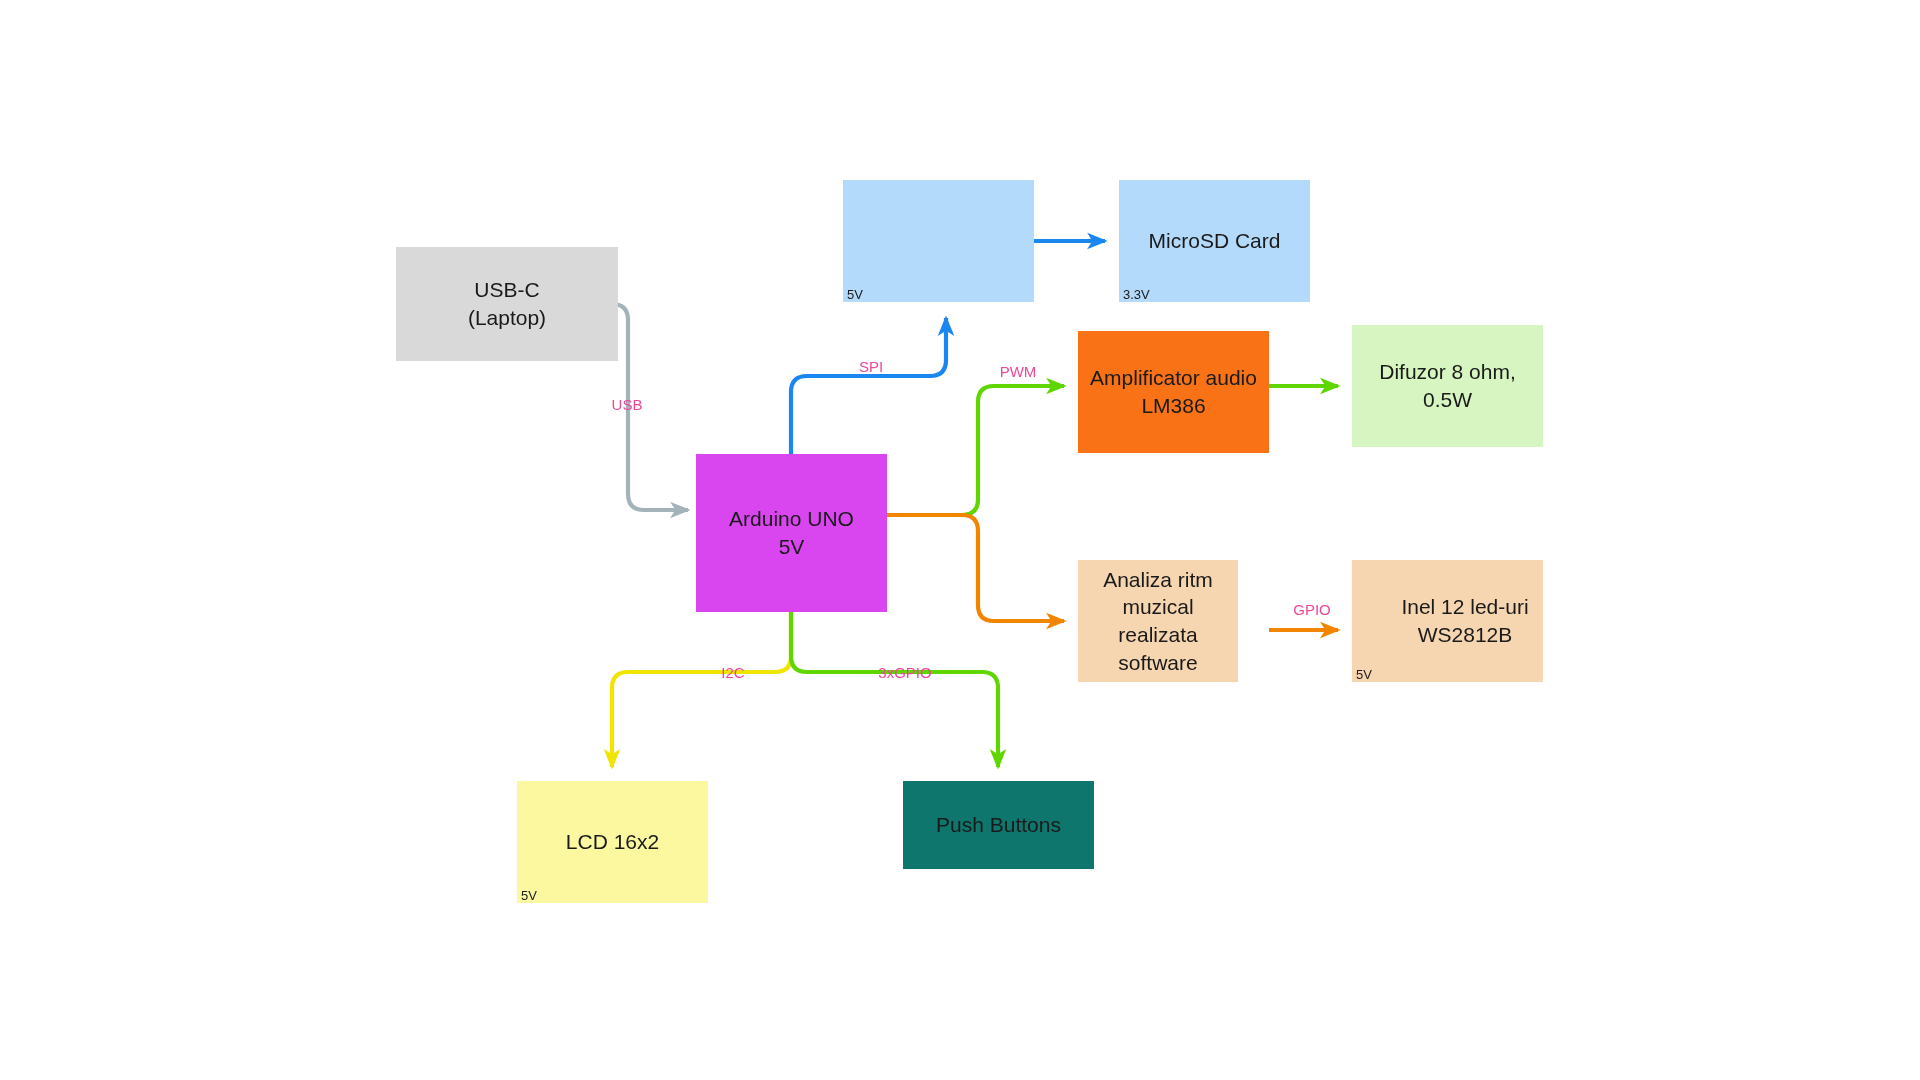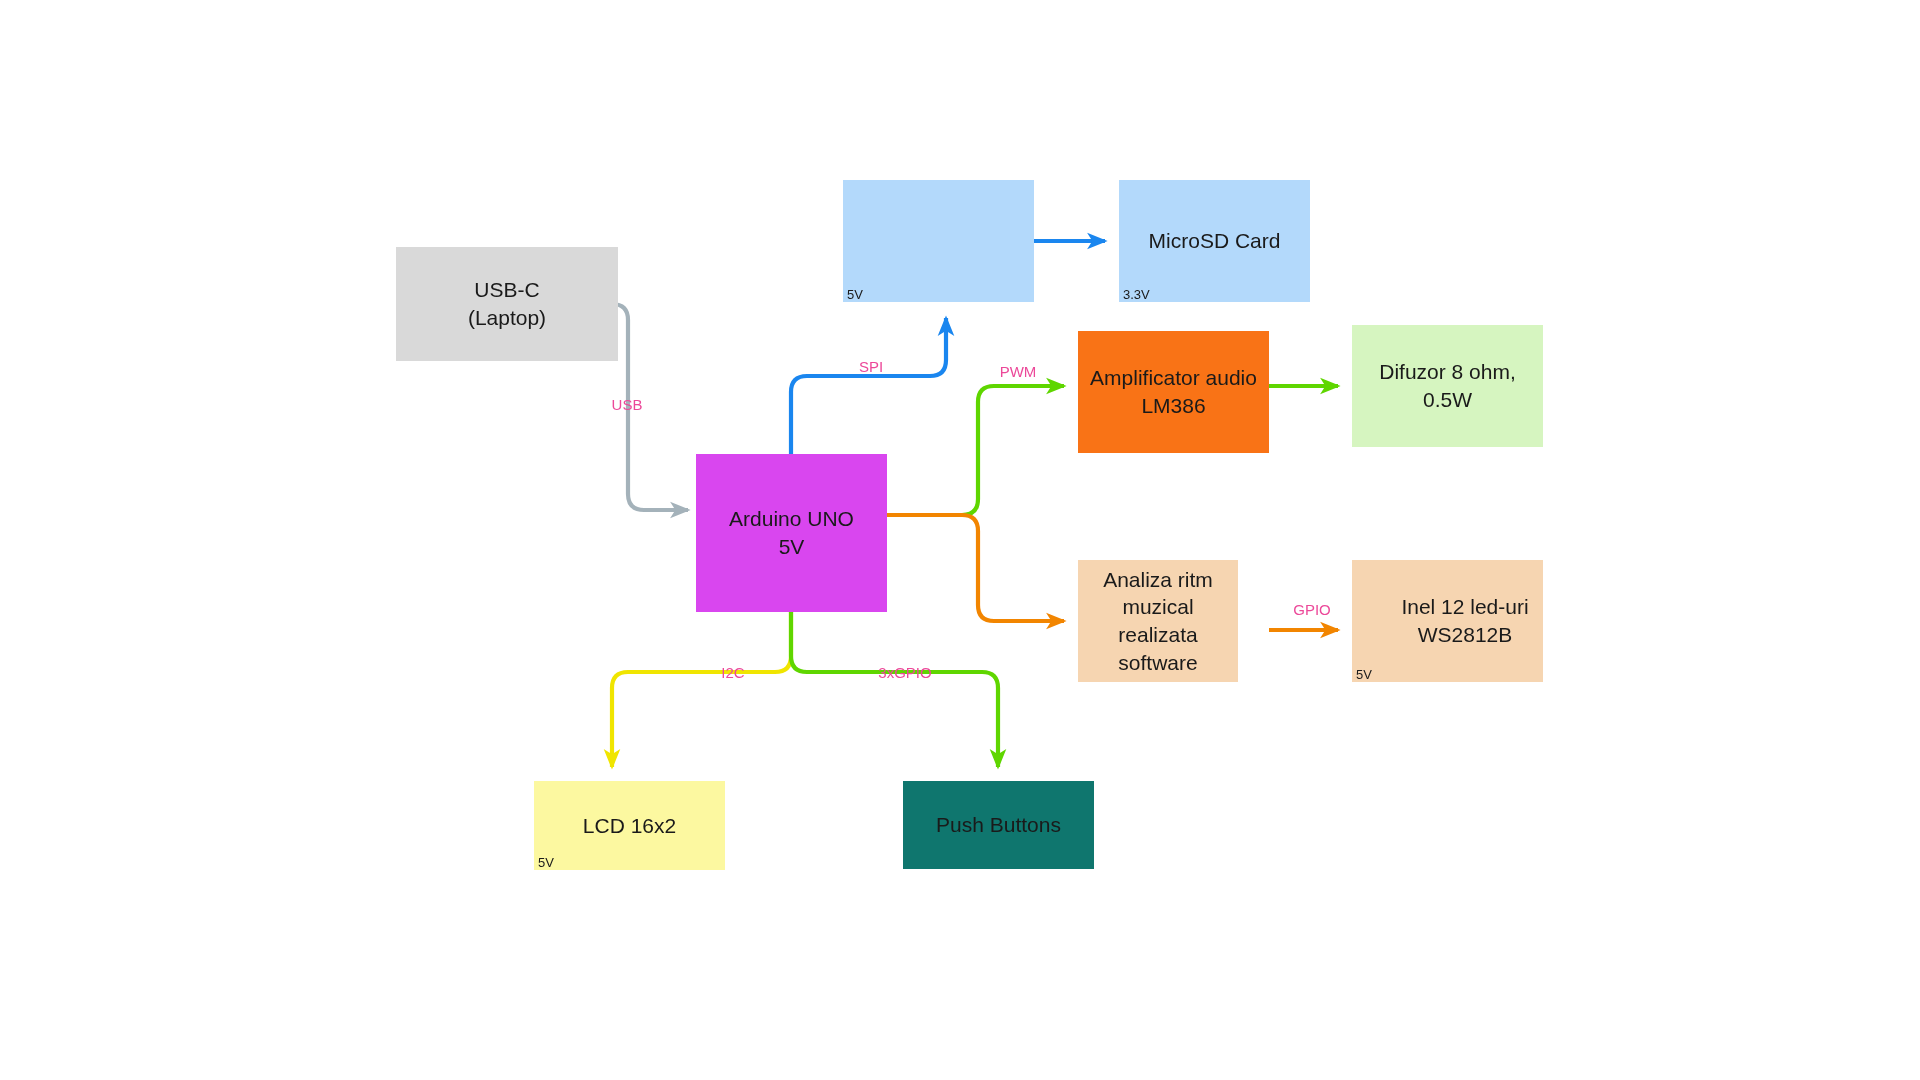--- a/index.html
+++ b/index.html
@@ -114,21 +114,21 @@
       </div>
       <div class="node" style="left: 1078px; top: 560px; width: 160px; height: 122px; background: rgb(246, 213, 177);">
         <div class="node-label">Analiza ritm muzical
 realizata software</div>
       </div>
       <div class="node" style="left: 1352px; top: 560px; width: 191px; height: 122px; background: rgb(246, 213, 177); padding-left: 35px;">
         <div class="node-label">Inel 12 led-uri
 WS2812B</div>
         <div class="volt-tag">5V</div>
       </div>
-      <div class="node" style="left: 517px; top: 781px; width: 191px; height: 89px; background: rgb(252, 248, 160); margin-left: 17px;">
+      <div class="node" style="left: 517px; top: 781px; width: 191px; height: 122px; background: rgb(252, 248, 160);">
         <div class="node-label">LCD 16x2</div>
         <div class="volt-tag">5V</div>
       </div>
       <div class="node" style="left: 903px; top: 781px; width: 191px; height: 88px; background: #0f766e;">
         <div class="node-label">Push Buttons</div>
       </div>
     </div>
   <div id="edge-label-layer">
       <div class="edge-label" style="left: 627px; top: 404px;">USB</div>
       <div class="edge-label" style="left: 871px; top: 366px;">SPI</div>

